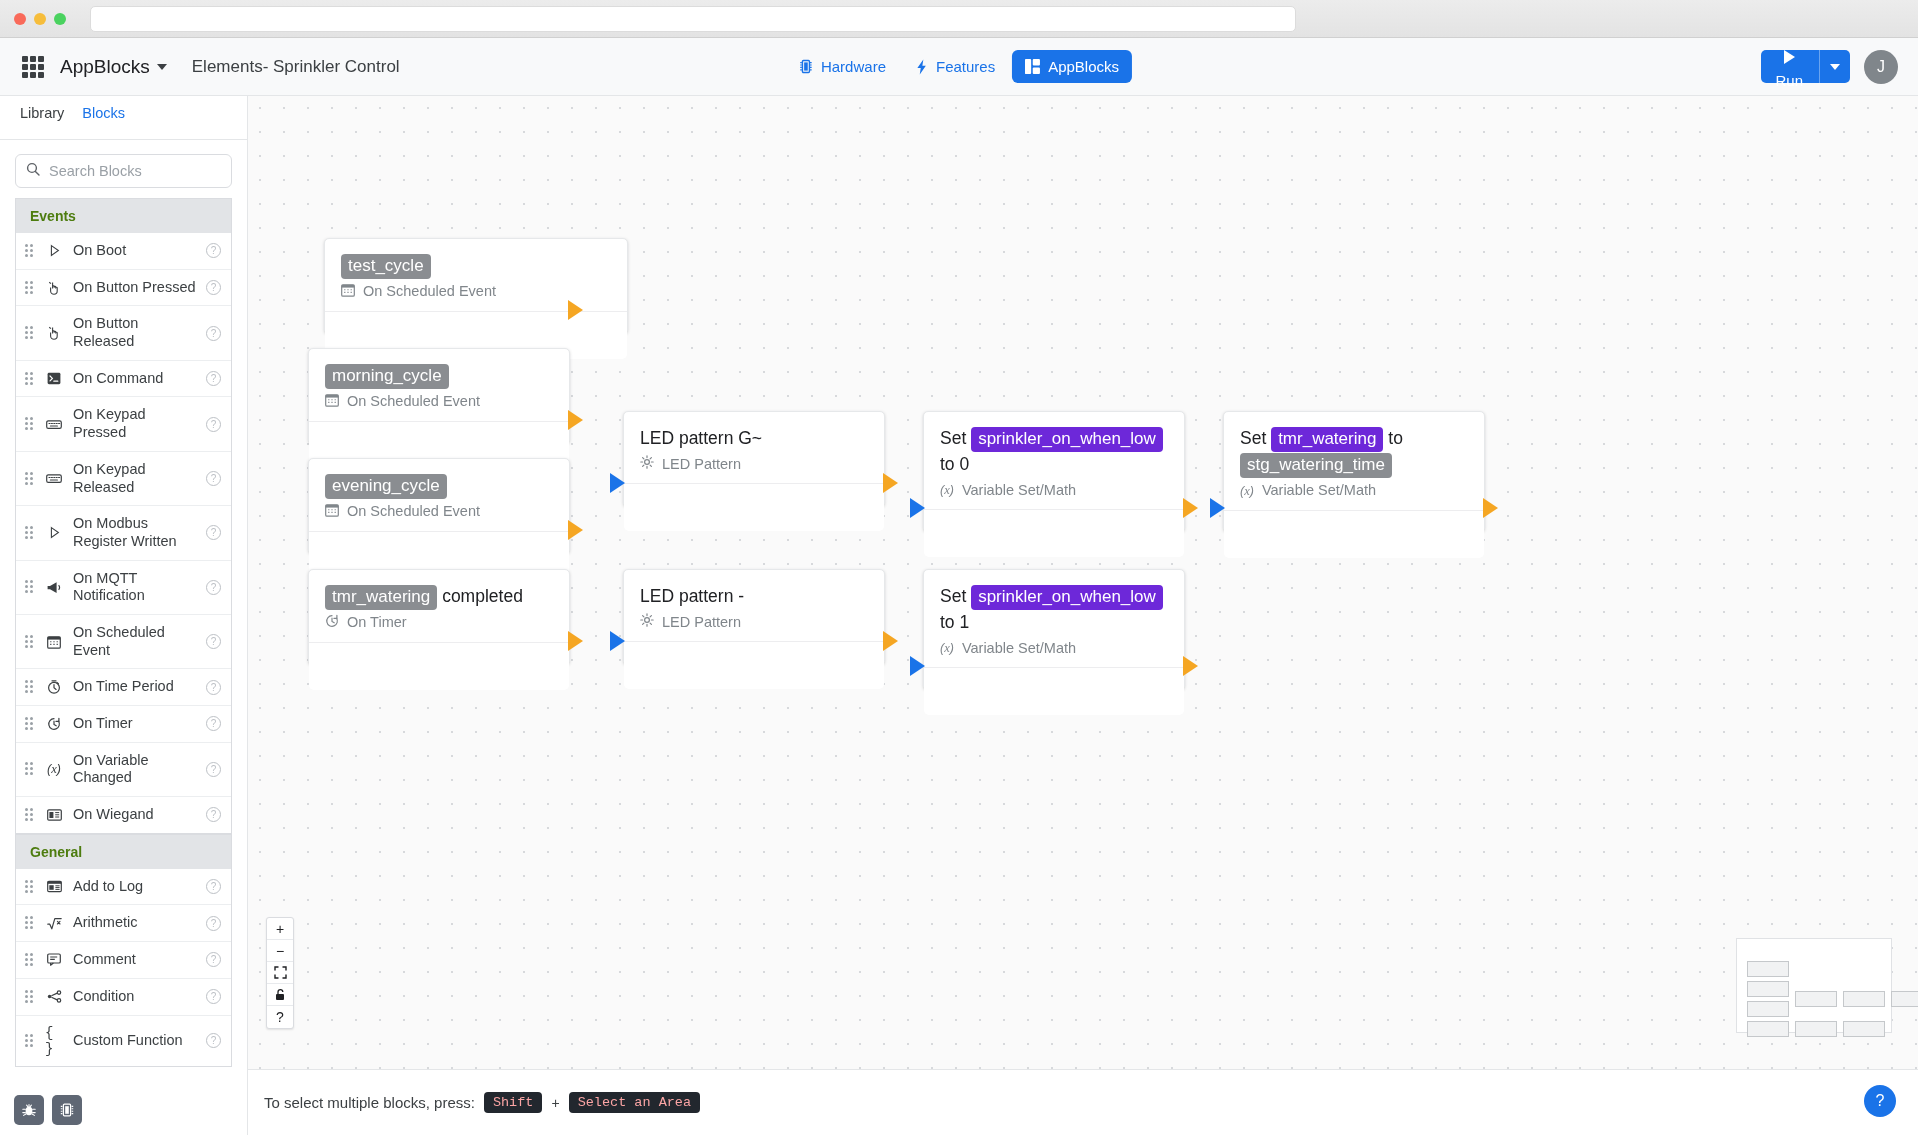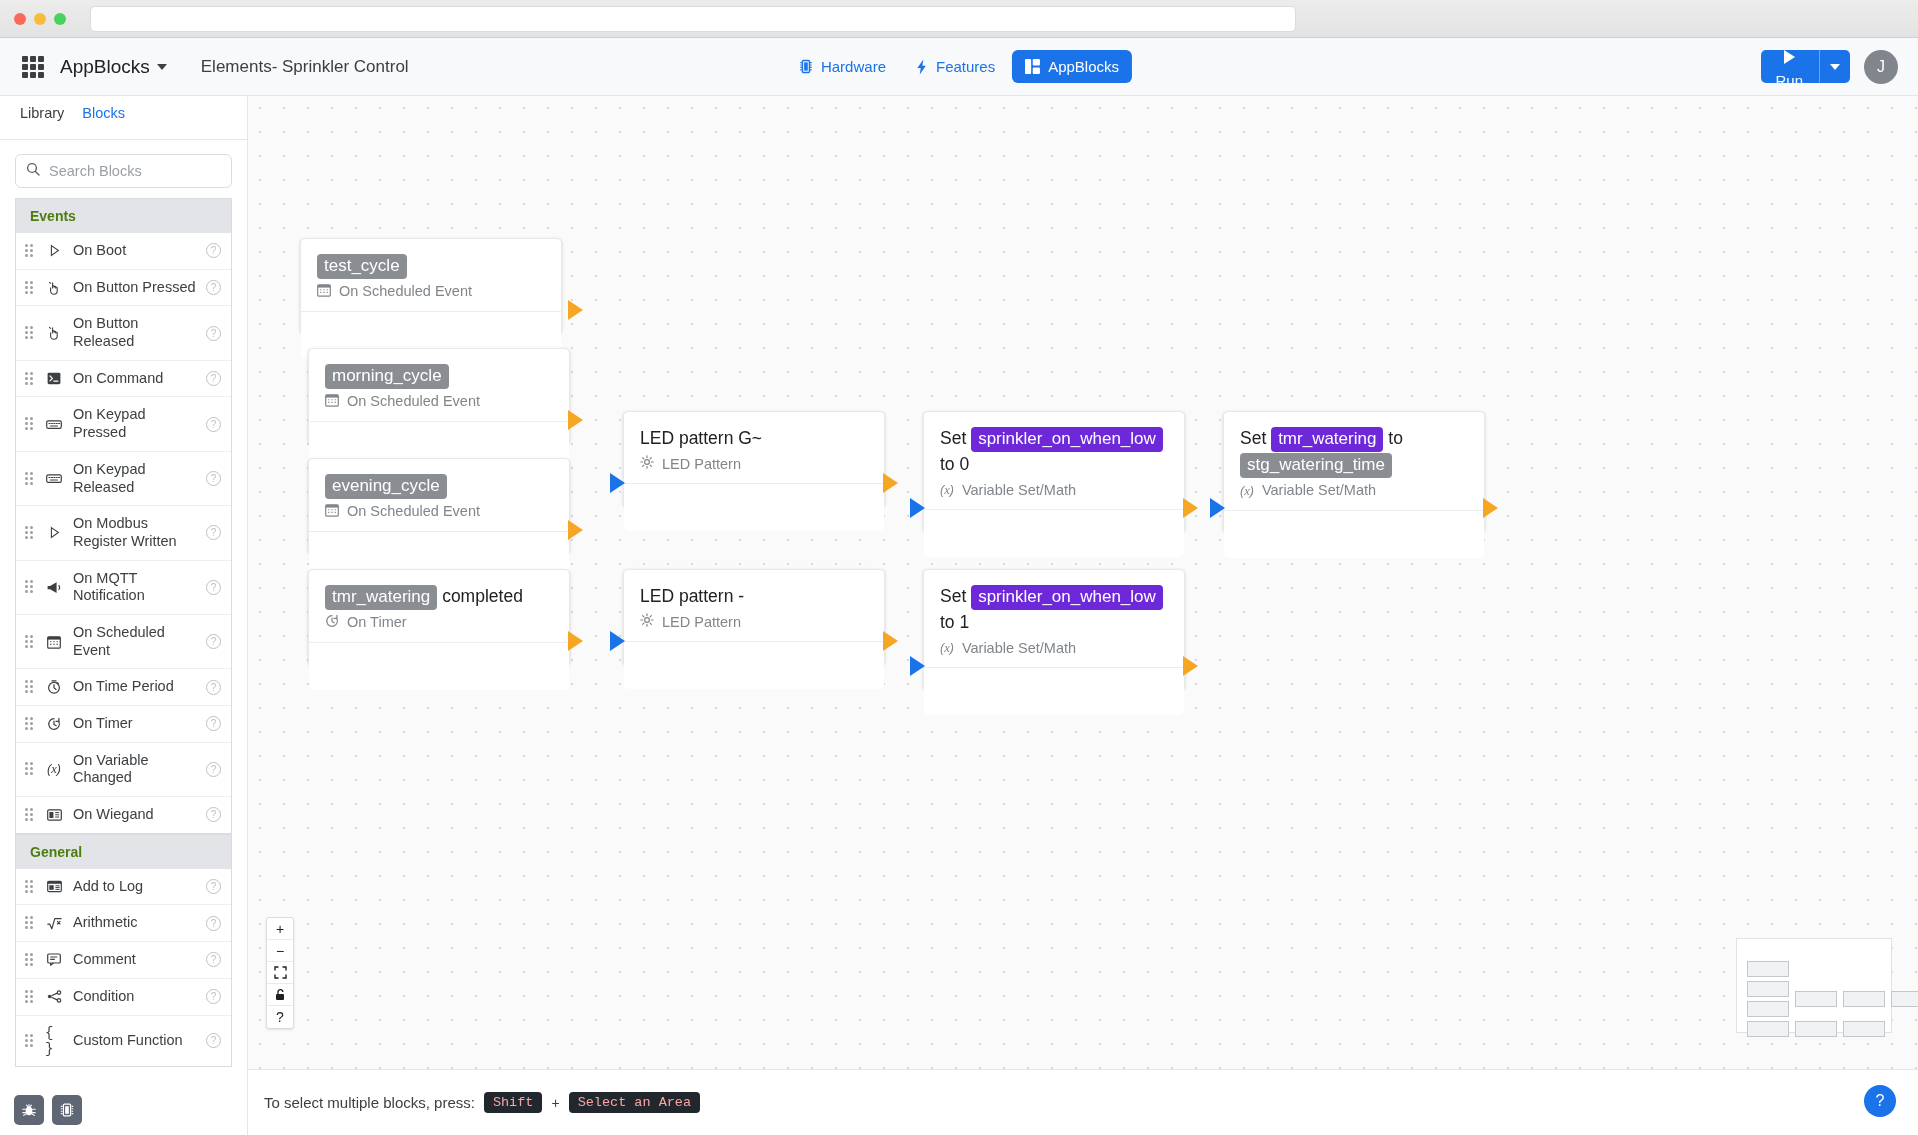--- a/index.html
+++ b/index.html
@@ -31,21 +31,21 @@
   .appheader {
     height:58px; width:100%;
     background:#f8f9fa; border-bottom:1px solid #e4e6e8;
     display:flex; align-items:center; position:relative;
   }
   .grid-icon { margin-left:22px; width:22px; height:22px;
     display:grid; grid-template-columns:repeat(3,1fr); grid-template-rows:repeat(3,1fr); gap:2px; }
   .grid-icon i { background:#3c4043; border-radius:1px; display:block; }
   .brand { margin-left:16px; font-size:19px; color:#202124; display:flex; align-items:center; gap:7px; }
   .caret-down { width:0;height:0;border-left:5px solid transparent;border-right:5px solid transparent;border-top:6px solid #3c4043; }
-  .doc-title { margin-left:34px; font-size:17px; color:#3c4043; }
+  .doc-title { margin-left:25px; font-size:17px; color:#3c4043; }
 
   .navtabs { position:absolute; left:50%; transform:translateX(-50%); display:flex; align-items:center; gap:4px;text-align:center; }
   .navtab {
     display:flex; align-items:center; gap:8px;
     padding:8px 13px; border-radius:6px;
     font-size:15px; color:#1a73e8; cursor:pointer; white-space:nowrap;
   }
   .navtab.active { background:#1a73e8; color:#fff; }
   .navtab svg { display:block; }
 
@@ -637,21 +637,21 @@
       </div>
 
     <div class="hintbar">
       <span class="hint-text">To select multiple blocks, press:</span>
       <span class="kbd">Shift</span>
       <span class="plus-sign">+</span>
       <span class="kbd">Select an Area</span>
     </div>
 
     <div class="helpfab">?</div>
-  <div class="block" style="left: 52px; top: 142px; width: 262px; height: 96px;">
+  <div class="block" style="left: 76px; top: 142px; width: 304px; height: 96px;">
         <div class="body">
           <div class="title"><span class="chip ">test_cycle</span></div>
           <div class="subtitle">
             <span><svg width="14" height="14" viewBox="0 0 14 14">
                 <rect x="0.7" y="1.8" width="12.6" height="11.4" rx="1.3" fill="none" stroke="#80868b" stroke-width="1.2"></rect>
                 <rect x="0.7" y="1.8" width="12.6" height="2.8" fill="#80868b"></rect>
                 <path d="M3.2 6.8h1.2M6.4 6.8h1.2M9.6 6.8h1.2M3.2 9.4h1.2M6.4 9.4h1.2M9.6 9.4h1.2" stroke="#80868b" stroke-width="1.1"></path>
               </svg></span>
             <span>On Scheduled Event</span>
           </div>

